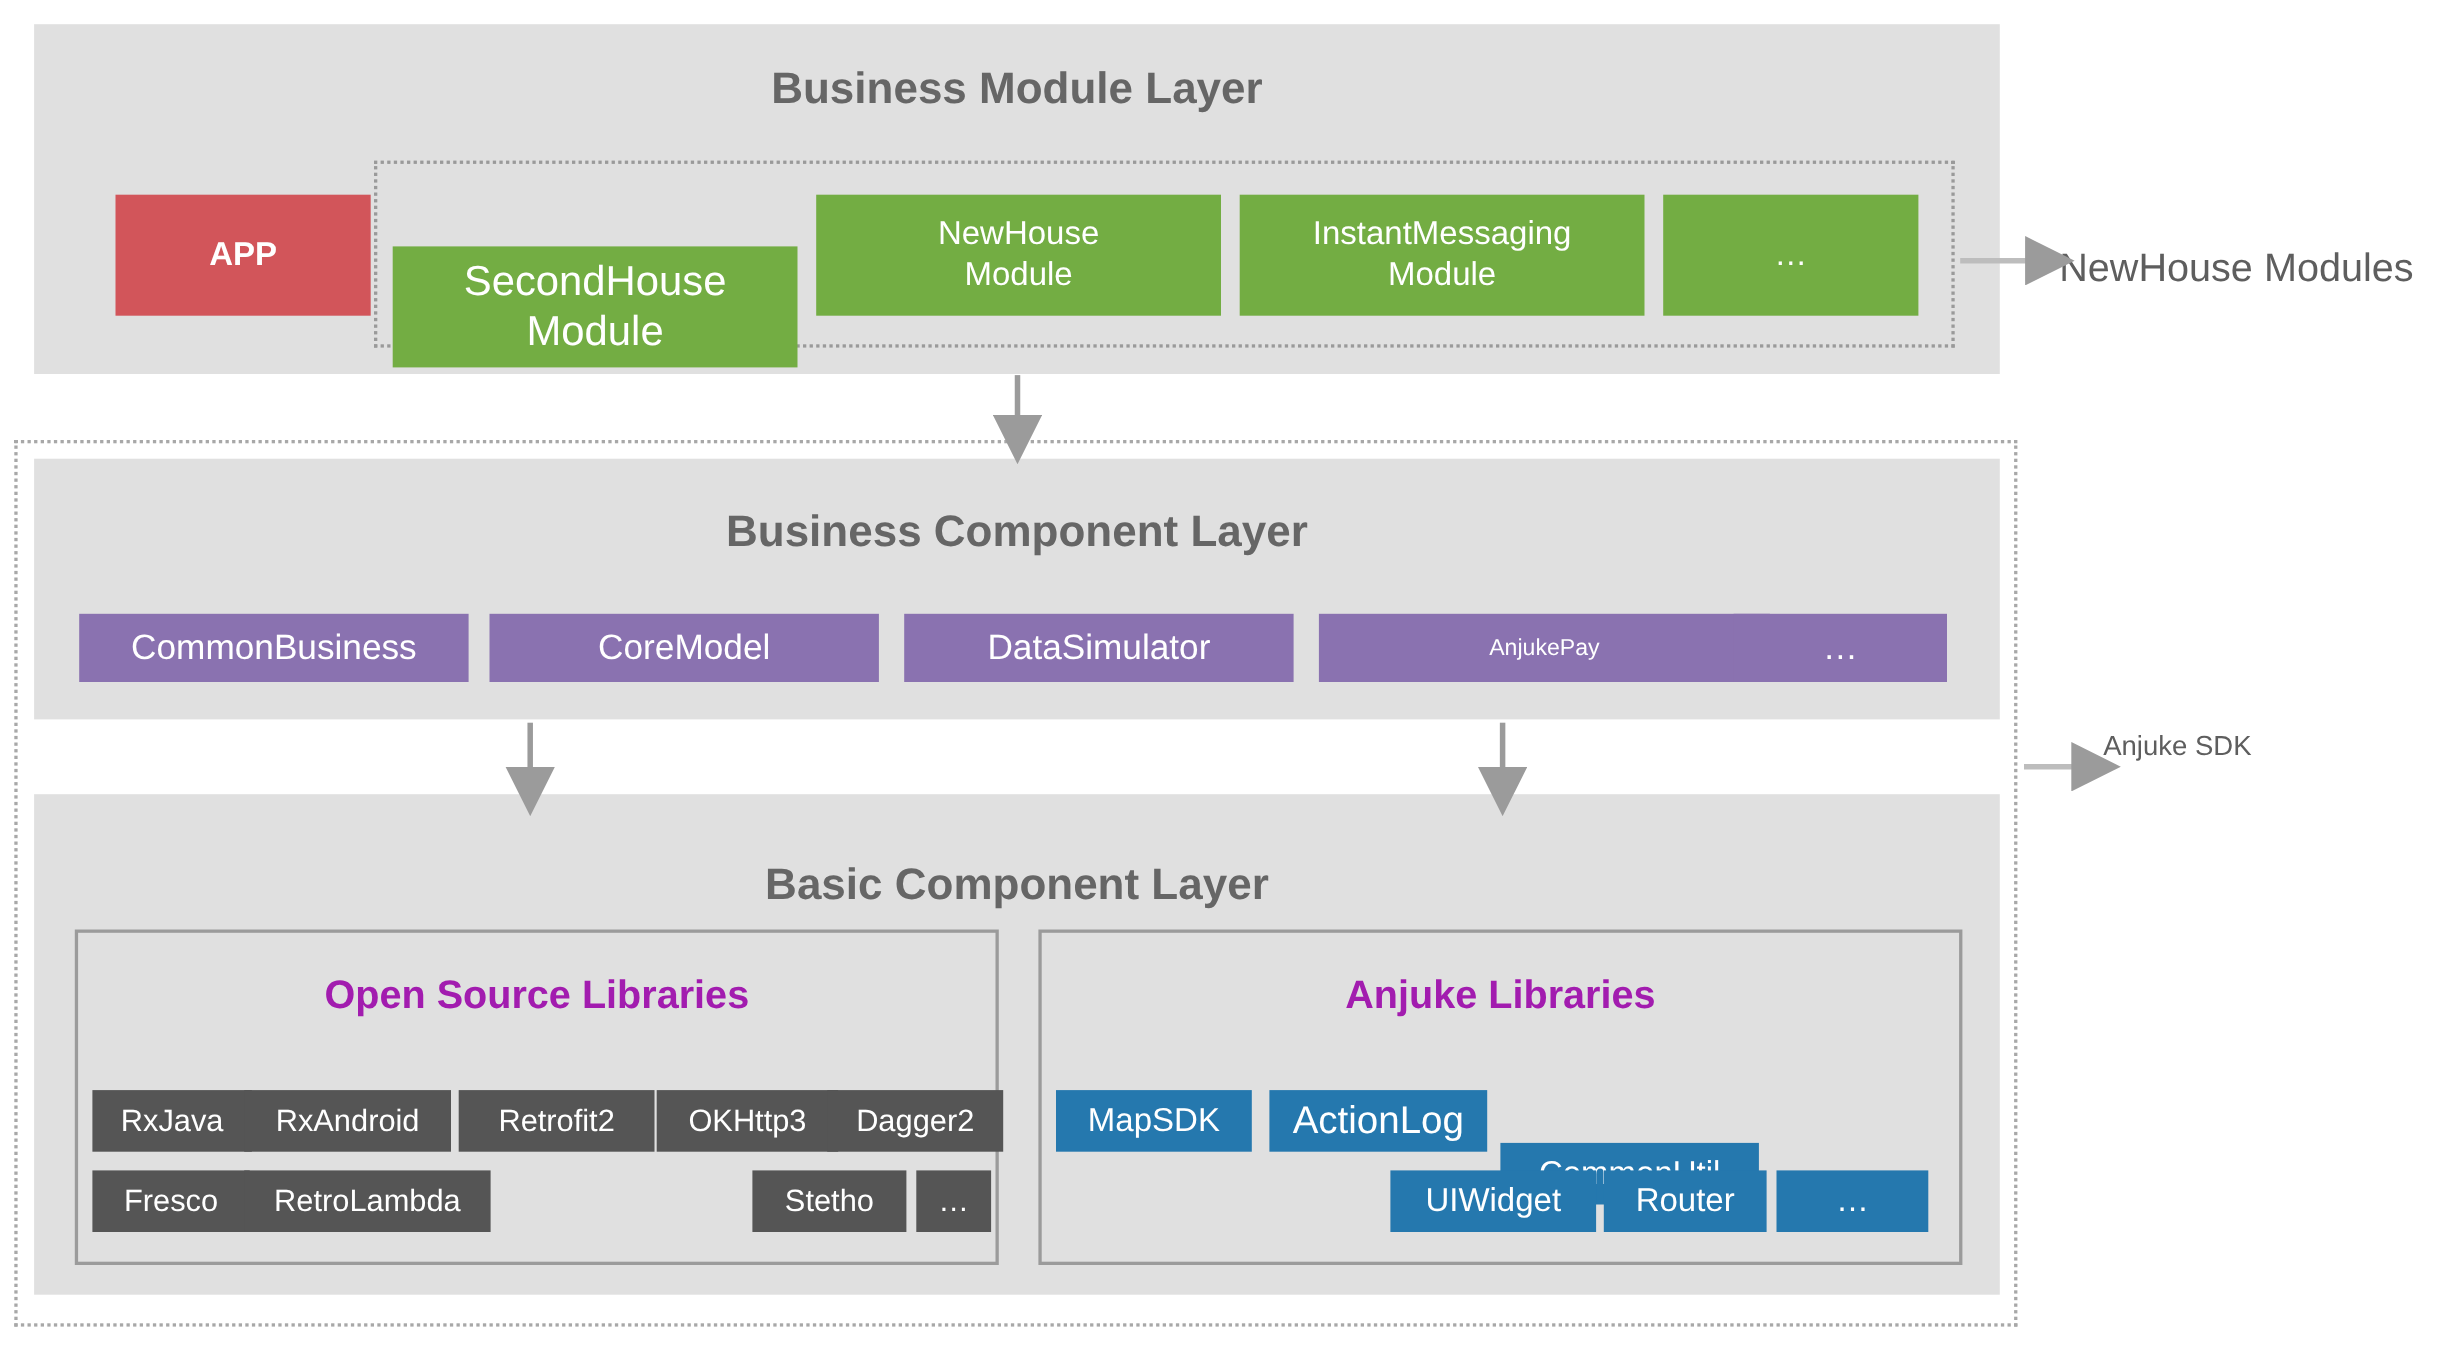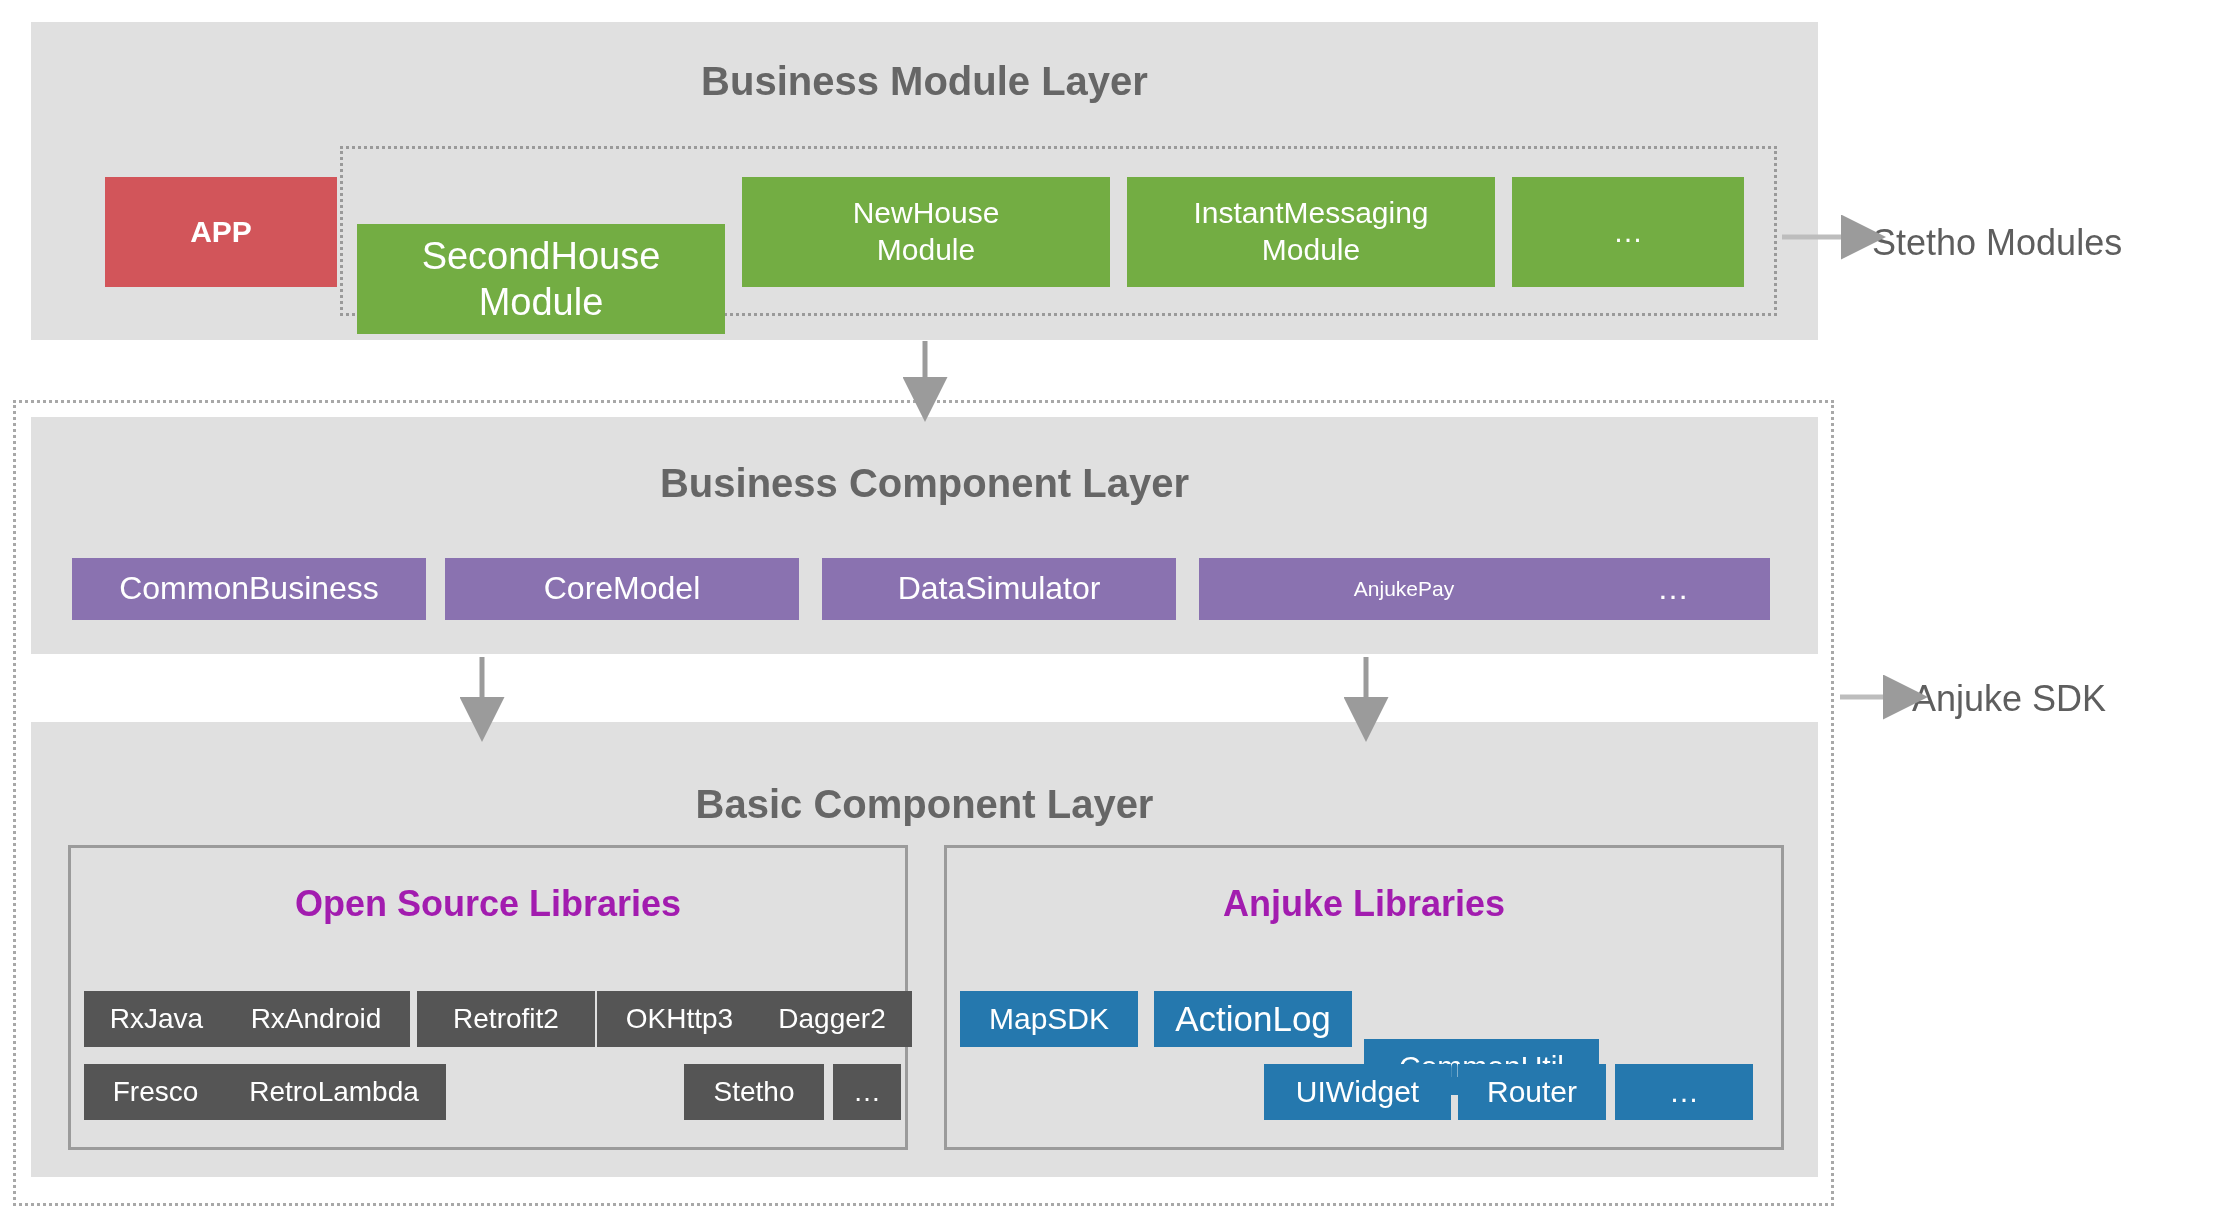--- a/index.html
+++ b/index.html
@@ -106,39 +106,39 @@
 Module</div>
 
   <div class="chip green" style="left:742px; top:177px; width:368px; height:110px; font-size:30px; white-space:pre-line;">NewHouse
 Module</div>
 
   <div class="chip green" style="left:1127px; top:177px; width:368px; height:110px; font-size:30px; white-space:pre-line;">InstantMessaging
 Module</div>
 
   <div class="chip green" style="left:1512px; top:177px; width:232px; height:110px; font-size:30px; white-space:pre-line;">…</div>
 
-  <div class="side-label" style="left:1872px; top:222px; font-size:36px;">Stetho Modules</div>
+  <div class="side-label" style="left:1872px; top:222px; font-size:36px;">NewHouse Modules</div>
 
   <div class="outer-dotted" style="left:13px; top:400px; width:1821px; height:806px;"></div>
 
   <div class="panel" style="left:31px; top:417px; width:1787px; height:237px;"></div>
 
   <div class="layer-title" style="left:31px; top:461px; width:1787px; font-size:40px;">Business Component Layer</div>
 
   <div class="chip purple" style="left:72px; top:558px; width:354px; height:62px; font-size:32px;">CommonBusiness</div>
 
   <div class="chip purple" style="left:445px; top:558px; width:354px; height:62px; font-size:32px;">CoreModel</div>
 
   <div class="chip purple" style="left:822px; top:558px; width:354px; height:62px; font-size:32px;">DataSimulator</div>
 
   <div class="chip purple" style="left:1199px; top:558px; width:410px; height:62px; font-size:21px;">AnjukePay</div>
 
   <div class="chip purple" style="left:1576px; top:558px; width:194px; height:62px; font-size:32px;">…</div>
 
-  <div class="side-label" style="left:1912px; top:678px; font-size:36px;">Anjuke SDK</div>
+  <div class="side-label" style="left:1912px; top:664px; font-size:25px;">Anjuke SDK</div>
 
   <div class="panel" style="left:31px; top:722px; width:1787px; height:455px;"></div>
 
   <div class="layer-title" style="left:31px; top:758px; width:1787px; font-size:40px;margin-top:24px;">Basic Component Layer</div>
 
   <div class="libbox" style="left:68px; top:845px; width:840px; height:305px;">
     <div class="libbox-title" style="top:35px; font-size:36px;">Open Source Libraries</div>
   </div>
 
   <div class="chip dark" style="left:84px; top:991px; width:145px; height:56px; font-size:28px;">RxJava</div>

